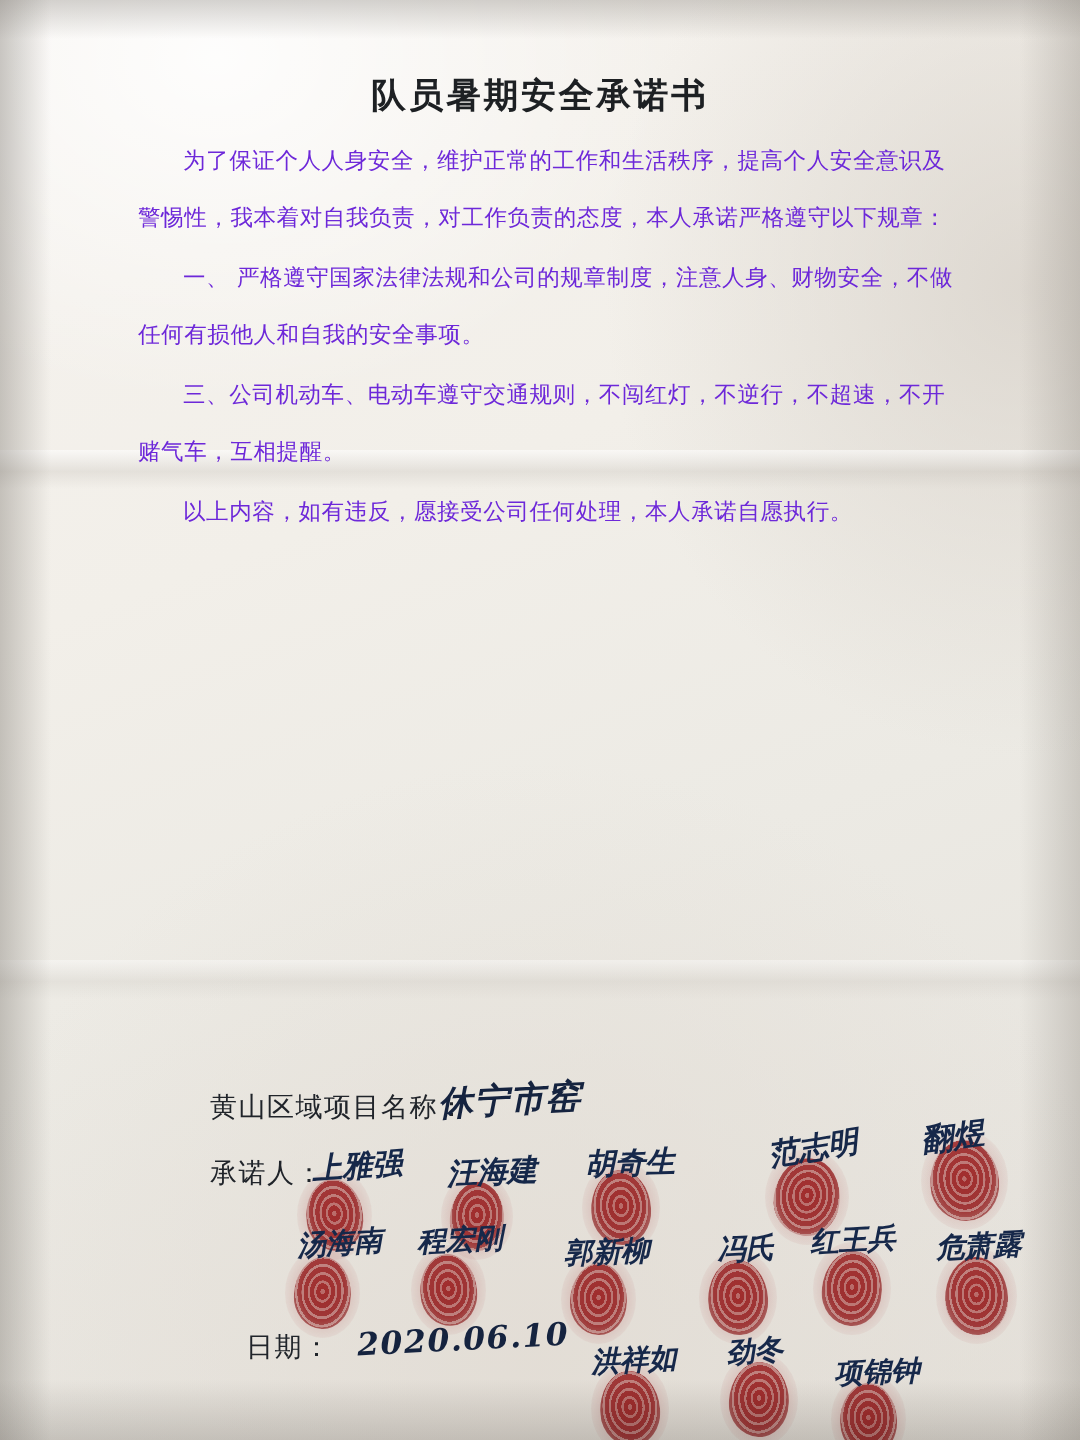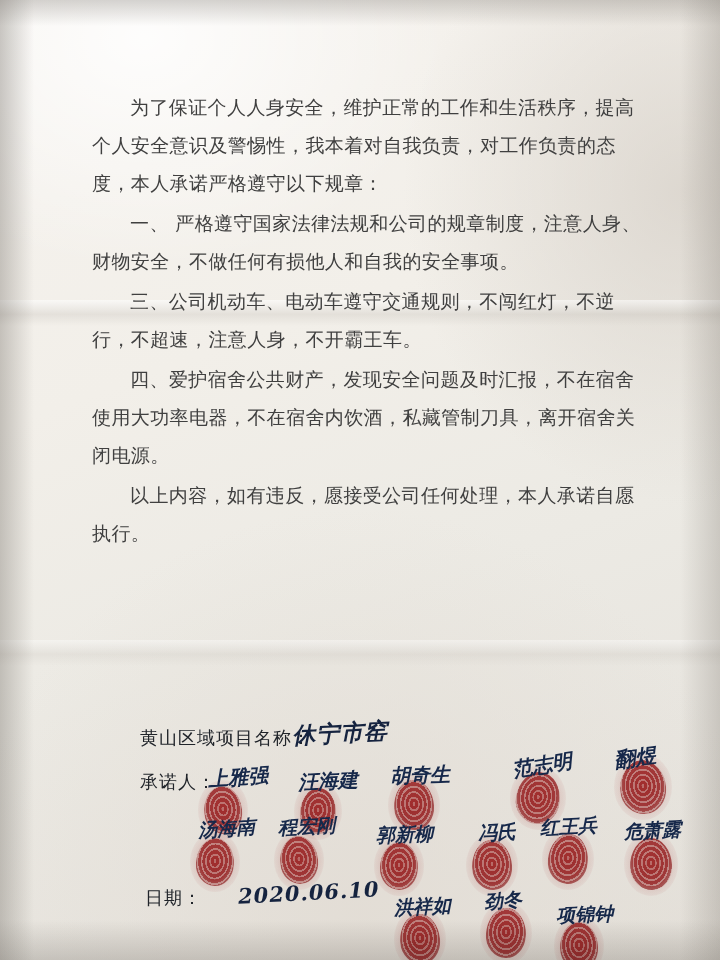--- a/index.html
+++ b/index.html
@@ -70,23 +70,23 @@
     letter-spacing: 2px;
     color: #1d2023;
   }
 
   .body-text {
     position: absolute;
     top: 88px;
     left: 92px;
     width: 552px;
     font-family: "DejaVu Serif", serif;
-    font-size: 19px;
+    font-size: 15px;
     line-height: 38px;
-    color: #404040;
+    color: #6d28d9;
     letter-spacing: 0.4px;
   }
   .para {
     text-indent: 2em;
     margin: 0 0 2px 0;
   }
 
   
   .sign-block {
     position: absolute;
@@ -96,21 +96,21 @@
   }
   .field {
     position: absolute;
     font-family: "DejaVu Serif", serif;
     font-size: 18px;
     color: #20242a;
     letter-spacing: 1px;
   }
   .field-label-project { left: 140px; top: 10px; }
   .field-label-promisor { left: 140px; top: 54px; }
-  .field-label-date { left: 145px; top: 170px; }
+  .field-label-date { left: 164px; top: 170px; }
 
   .hand {
     position: absolute;
     font-family: "DejaVu Serif", serif;
     color: #15233f;
     white-space: nowrap;
   }
   .hand.ink {
     font-style: italic;
     font-weight: 700;
@@ -163,26 +163,26 @@
 <div id="page">
   <div class="paper-bg"></div>
   <div class="crease" style="top:300px;"></div>
   <div class="crease" style="top:640px; opacity:.7;"></div>
   <div class="shadow-top"></div>
   <div class="shadow-left"></div>
   <div class="shadow-right"></div>
   <div class="shadow-bottom"></div>
 
   <div class="doc">
+    <div class="title">队员暑期安全承诺书</div>
 
     <div class="body-text">
       <p class="para">为了保证个人人身安全，维护正常的工作和生活秩序，提高个人安全意识及警惕性，我本着对自我负责，对工作负责的态度，本人承诺严格遵守以下规章：</p>
       <p class="para">一、 严格遵守国家法律法规和公司的规章制度，注意人身、财物安全，不做任何有损他人和自我的安全事项。</p>
-      <p class="para">三、公司机动车、电动车遵守交通规则，不闯红灯，不逆行，不超速，注意人身，不开霸王车。</p>
-      <p class="para">四、爱护宿舍公共财产，发现安全问题及时汇报，不在宿舍使用大功率电器，不在宿舍内饮酒，私藏管制刀具，离开宿舍关闭电源。</p>
+      <p class="para">三、公司机动车、电动车遵守交通规则，不闯红灯，不逆行，不超速，不开赌气车，互相提醒。</p>
       <p class="para">以上内容，如有违反，愿接受公司任何处理，本人承诺自愿执行。</p>
     </div>
 
     <div class="sign-block">
       <div class="field field-label-project">黄山区域项目名称：</div>
       <div class="hand ink project-value">休宁市窑</div>
 
       <div class="field field-label-promisor">承诺人：</div>
 
       <div class="field field-label-date">日期：</div>

